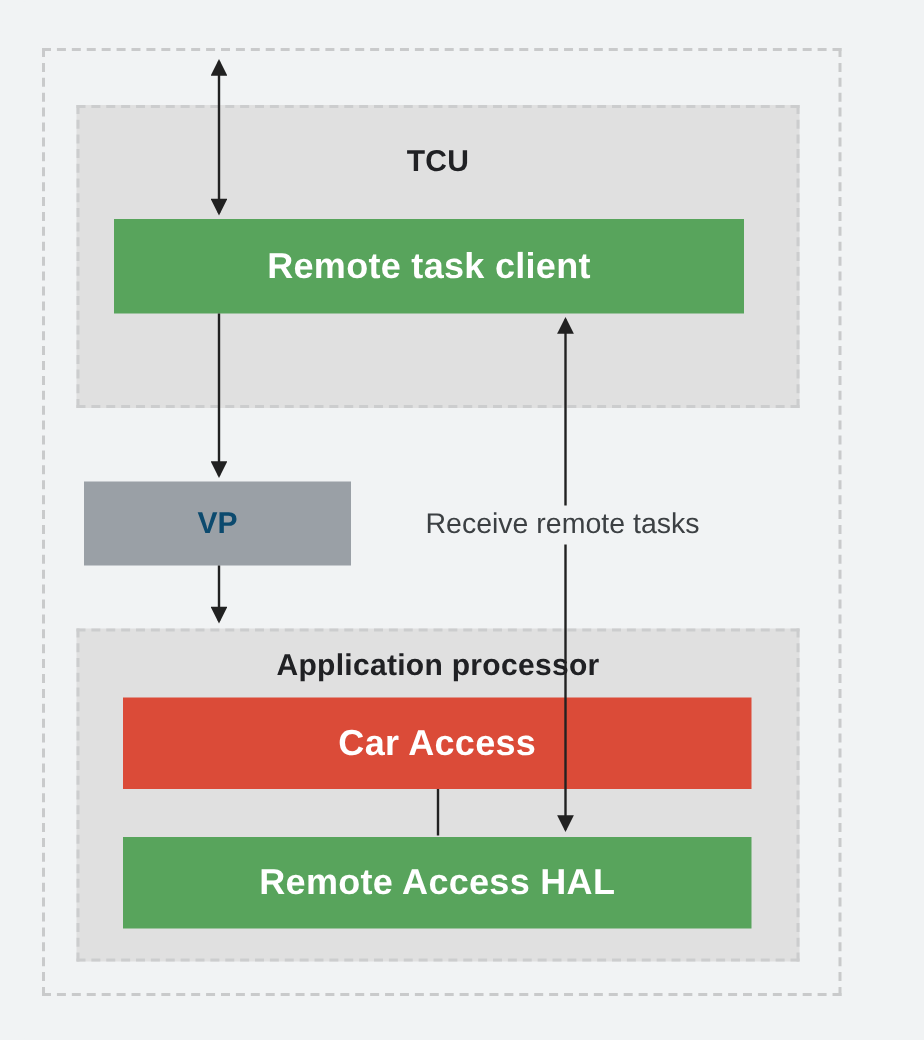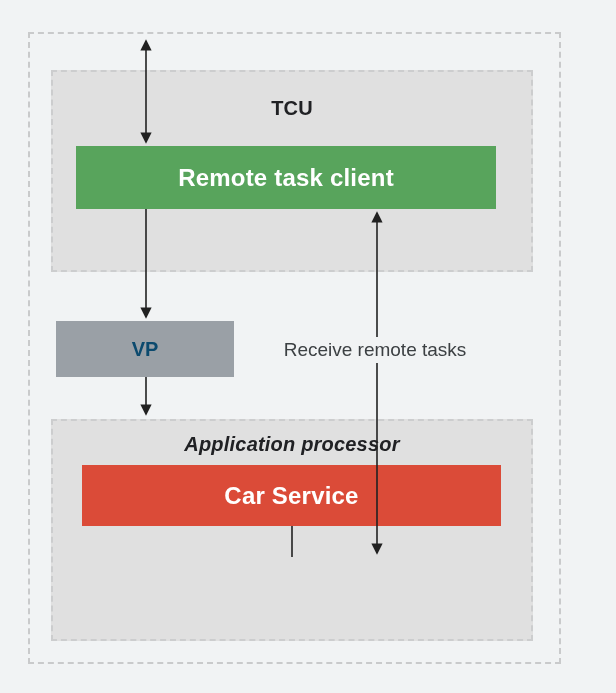--- a/index.html
+++ b/index.html
@@ -31,21 +31,21 @@
   .group-title {
     position: absolute;
     left: 0; width: 100%;
     display: flex; align-items: center; justify-content: center;
     font-weight: bold;
     font-size: 20px;
     color: #202124;
     letter-spacing: 0.2px;
   }
   .tcu-title { top: 0; height: 72px; }
-  .app-title { top: 0; height: 46px; font-style: italic; }
+  .app-title { top: 0; height: 46px; }
   .bar {
     position: absolute;
     display: flex; align-items: center; justify-content: center;
     color: #FFFFFF;
     font-weight: bold;
     font-size: 24px;
     letter-spacing: 0.2px;
   }
   .bar-green { background: #58A45C; }
   .bar-red { background: #DB4B38; }
@@ -93,21 +93,24 @@
   </div>
 
   <div class="vp-box">
     <span>VP</span>
   </div>
 
   <div class="group-box app-box">
     <div class="group-title app-title">Application processor</div>
   </div>
   <div class="bar bar-red car-bar">
-    <span>Car Service</span>
+    <span>Car Access</span>
+  </div>
+  <div class="bar bar-green hal-bar">
+    <span>Remote Access HAL</span>
   </div>
 
   <svg class="arrow-layer" width="616" height="693" viewBox="0 0 616 693">
     <defs>
       <marker id="ah" viewBox="0 0 10 10" refX="8.5" refY="5" markerWidth="7.5" markerHeight="7" orient="auto-start-reverse">
         <path d="M0,0 L10,5 L0,10 z" fill="#212121"></path>
       </marker>
     </defs>
     <line x1="146" y1="41" x2="146" y2="142" stroke="#212121" stroke-width="1.6" marker-start="url(#ah)" marker-end="url(#ah)"></line>
     <line x1="146" y1="209" x2="146" y2="317" stroke="#212121" stroke-width="1.6" marker-end="url(#ah)"></line>

